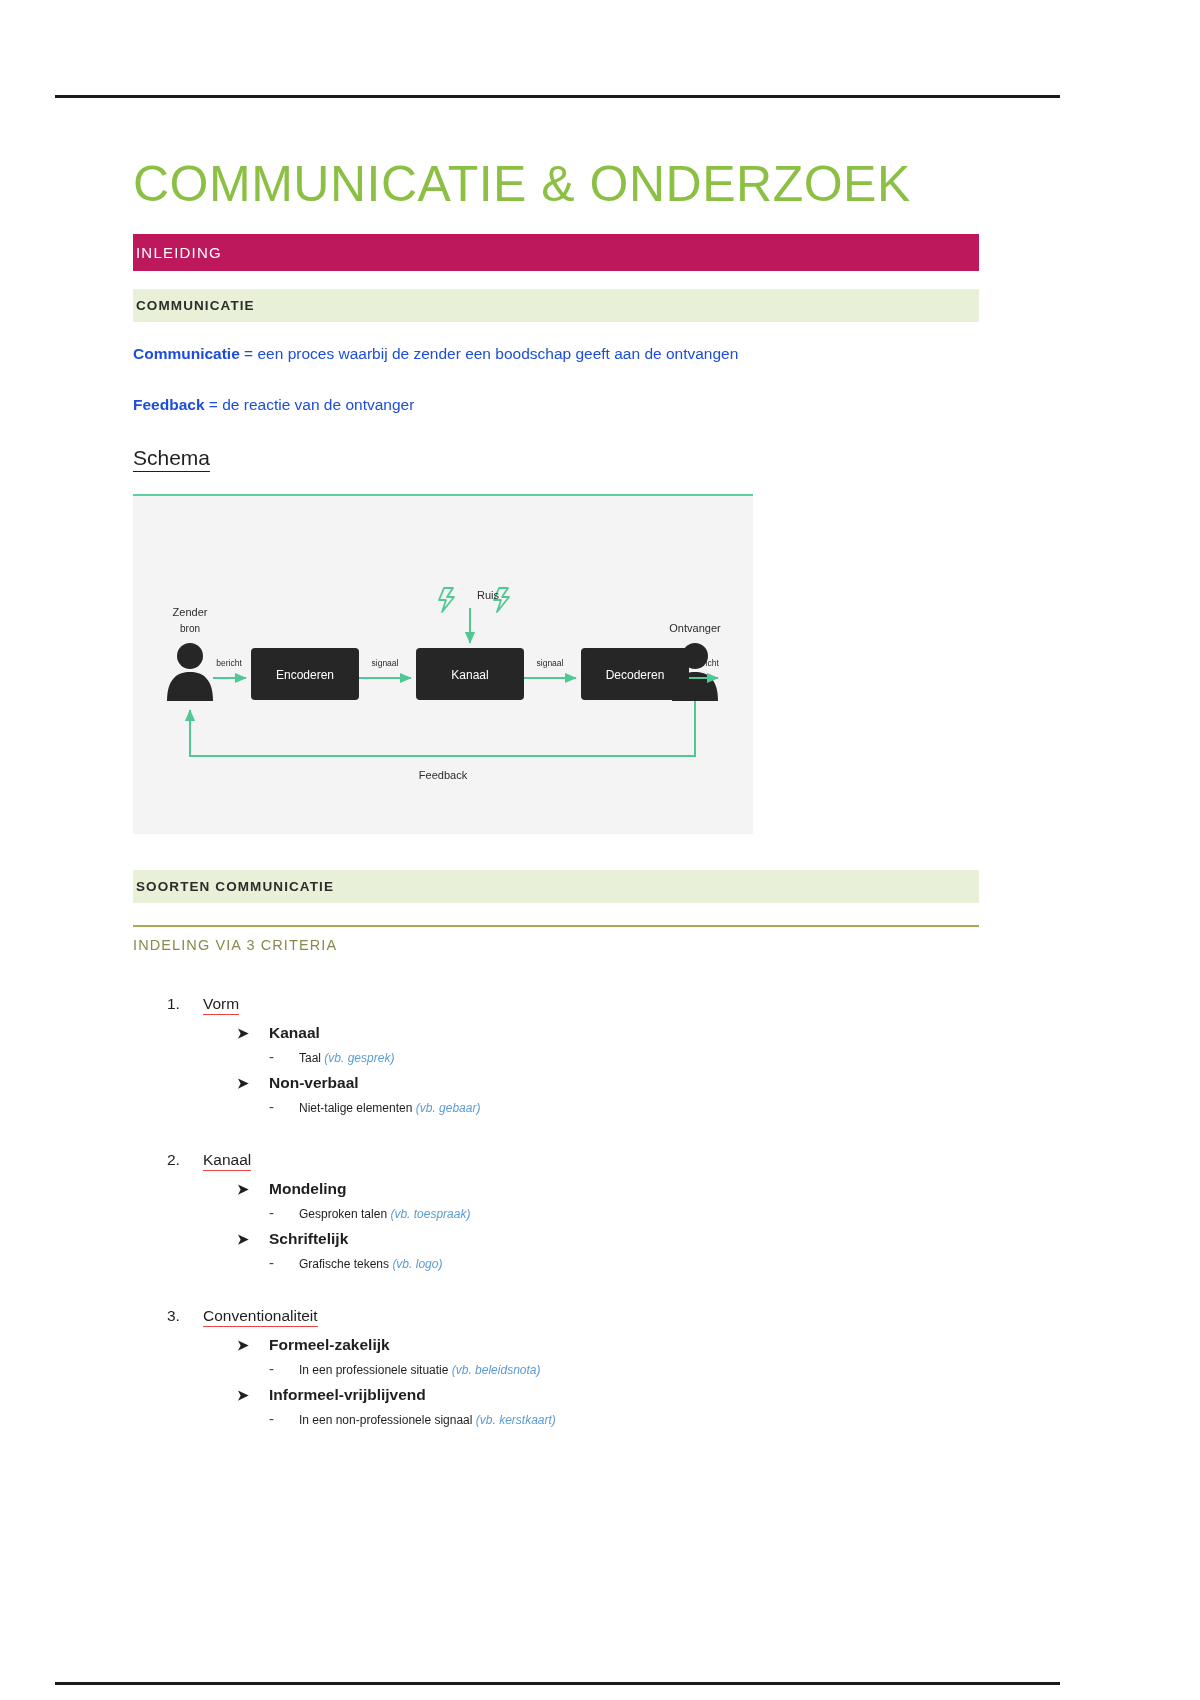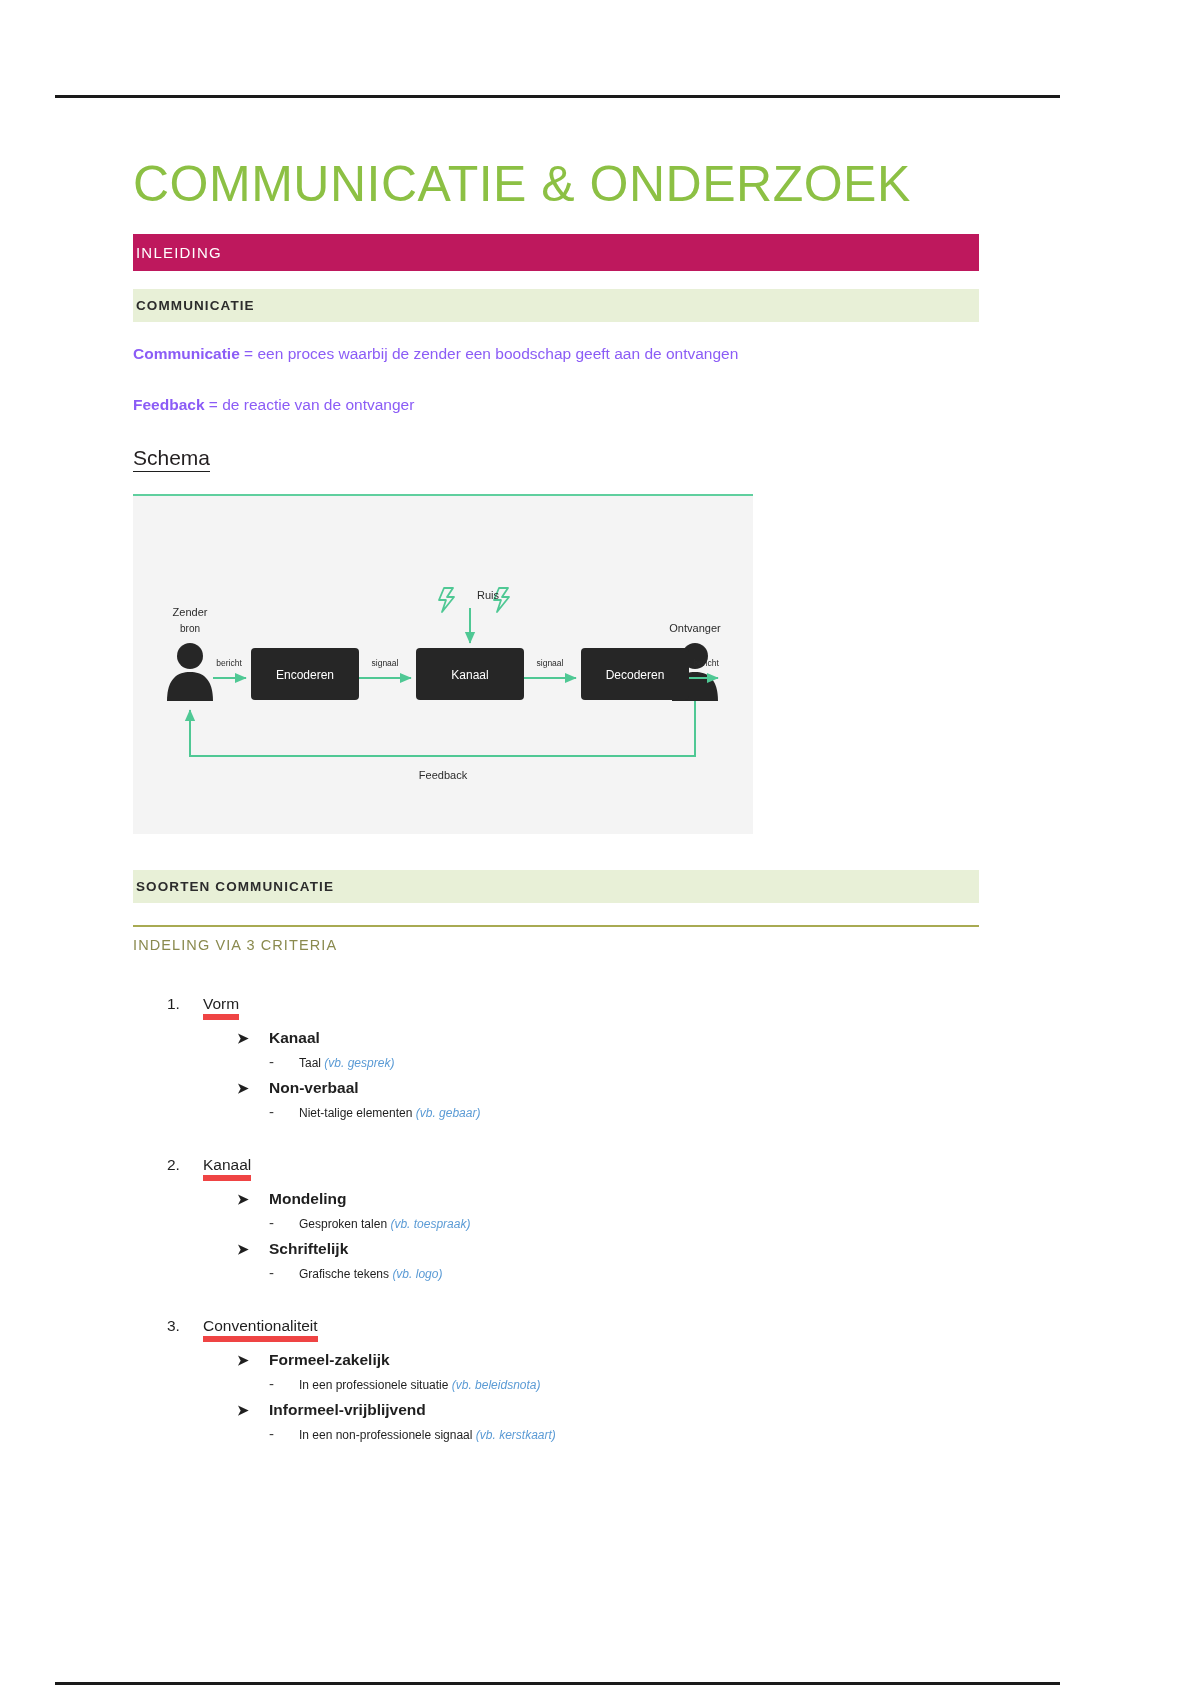--- a/index.html
+++ b/index.html
@@ -81,21 +81,21 @@
     padding: 9px 0 9px 3px;
     width: 846px;
     box-sizing: border-box;
     margin-bottom: 22px;
   }
 
   p.body-line {
     font-size: 15.5px;
     line-height: 1.35;
     margin: 0 0 30px 0;
-    color: #8b5cf6;
+    color: #1d4ed8;
   }
   p.body-line b { font-weight: 700; }
 
   .schema-label {
     font-size: 21px;
     margin: 0 0 22px 0;
     display: inline-block;
     border-bottom: 1px solid #1f1f1f;
     padding-bottom: 1px;
   }
@@ -141,21 +141,21 @@
   }
   .num {
     width: 36px;
     font-size: 15.5px;
     color: #1f1f1f;
     flex: none;
   }
   .num-label {
     font-size: 15.5px;
     color: #1f1f1f;
-    border-bottom: 6px solid #ef4444;
+    border-bottom: 1px solid #ef4444;
     padding-bottom: 1px;
   }
 
   .arrow-row {
     display: flex;
     align-items: baseline;
     margin-left: 104px;
     margin-bottom: 6px;
   }
   .arrow-glyph {

